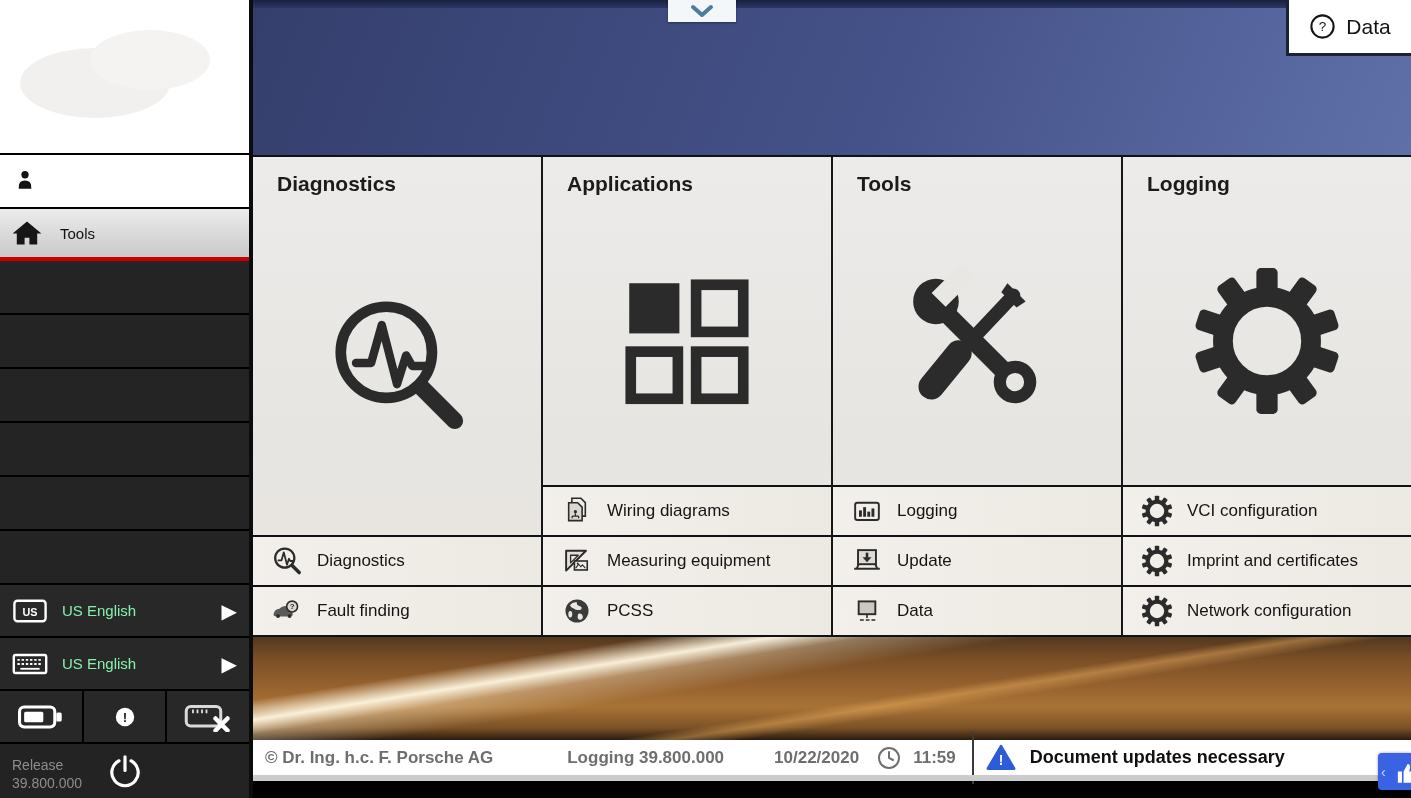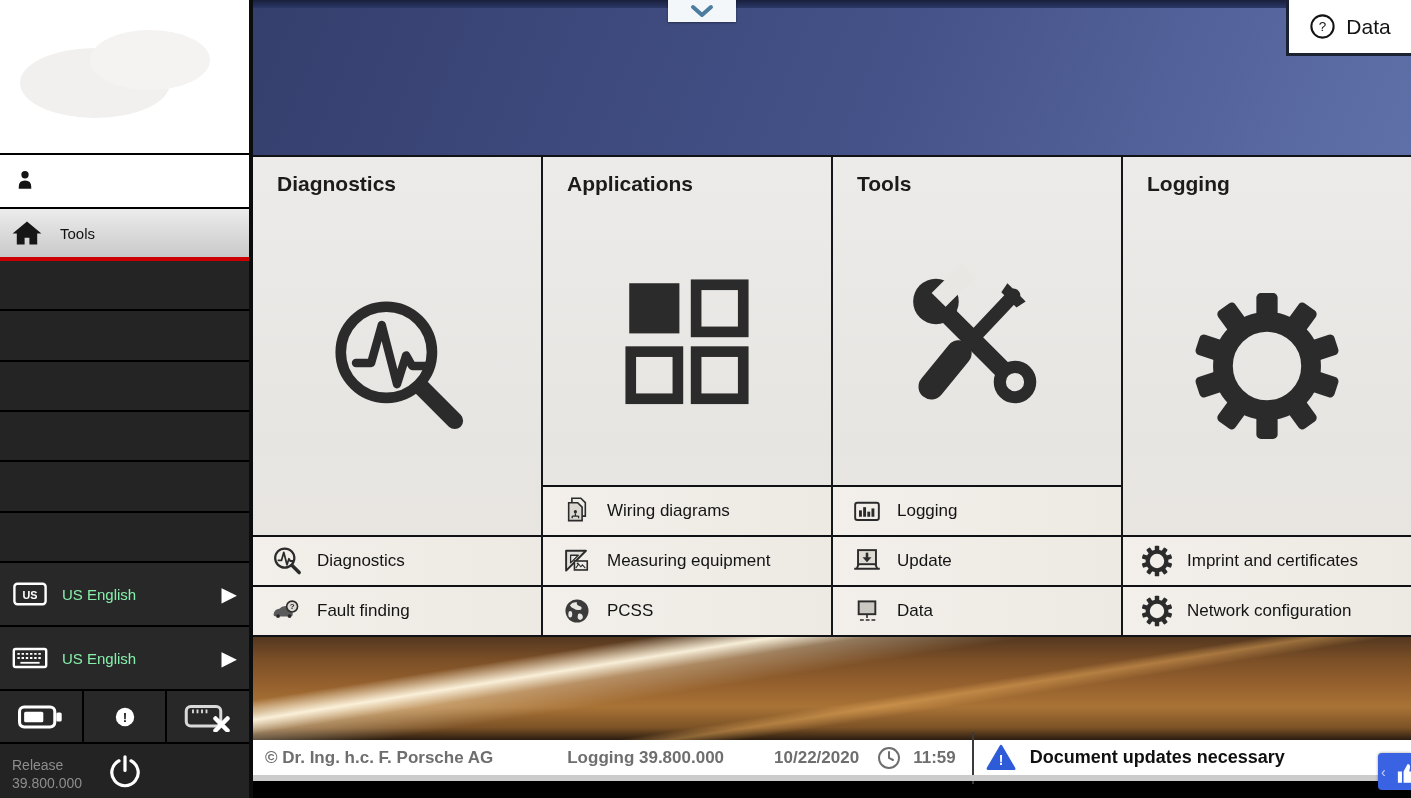--- a/index.html
+++ b/index.html
@@ -13,21 +13,21 @@
   .logo-area { position:relative; height:155px; background:#ffffff; border-bottom:2px solid #000; overflow:hidden; }
   .blob1 { position:absolute; left:20px; top:48px; width:150px; height:70px; background:#f1f0ee; border-radius:50%; }
   .blob2 { position:absolute; left:90px; top:30px; width:120px; height:60px; background:#f4f3f1; border-radius:50%; }
   .srow { position:relative; display:flex; align-items:center; }
   .user-row { height:54px; background:#ffffff; border-bottom:2px solid #000; padding-left:12px; cursor:pointer; }
   .home-row { height:52px; background:linear-gradient(180deg,#ececec,#c9c9c9); border-bottom:4px solid #cc0000;
               padding-left:12px; cursor:pointer; }
   .home-row .lbl { font-size:15px; color:#111; margin-left:18px; }
   .empty-rows { flex:1; display:flex; flex-direction:column; }
   .empty-rows .erow { flex:1; background:#242424; border-bottom:2px solid #000; }
-  .lang-row, .kbd-row { height:64px; background:#282828; border-bottom:2px solid #000; padding:0 12px; cursor:pointer; }
+  .lang-row, .kbd-row { height:53px; background:#282828; border-bottom:2px solid #000; padding:0 12px; cursor:pointer; }
   .lang-row .lbl, .kbd-row .lbl { font-size:15px; color:#86efac; margin-left:14px; flex:1; }
   .arr { color:#fff; font-size:20px; line-height:1; }
   .status-row { height:53px; background:#282828; border-bottom:2px solid #000; display:flex; }
   .scell { flex:1; display:flex; align-items:center; justify-content:center; border-right:2px solid #000; cursor:pointer; }
   .scell:last-child { border-right:none; }
   .bottom-row { height:54px; background:#232323; display:flex; align-items:center; position:relative; }
   .release-txt { position:absolute; left:12px; bottom:6px; font-size:14px; color:#8d8d8d; line-height:1.25; }
   .power-btn { position:absolute; left:105px; top:8px; width:40px; height:40px; cursor:pointer; }
 
   
@@ -332,38 +332,56 @@
                     <rect x="43" y="2" width="14" height="17" rx="3" transform="rotate(108 50 50)"></rect>
                     <rect x="43" y="2" width="14" height="17" rx="3" transform="rotate(144 50 50)"></rect>
                     <rect x="43" y="2" width="14" height="17" rx="3" transform="rotate(180 50 50)"></rect>
                     <rect x="43" y="2" width="14" height="17" rx="3" transform="rotate(216 50 50)"></rect>
                     <rect x="43" y="2" width="14" height="17" rx="3" transform="rotate(252 50 50)"></rect>
                     <rect x="43" y="2" width="14" height="17" rx="3" transform="rotate(288 50 50)"></rect>
                     <rect x="43" y="2" width="14" height="17" rx="3" transform="rotate(324 50 50)"></rect>
                   </g>
                   <circle cx="50" cy="50" r="29" fill="none" stroke="#2b2b2b" stroke-width="13"></circle>
                 </svg></span>
-              <span class="lbl">Imprint and certificates</span>
+              <span class="lbl">VCI configuration</span>
             </div>
             <div class="item">
               <span class="mi"><svg viewBox="0 0 100 100">
                   <g fill="#2b2b2b">
                     <rect x="43" y="2" width="14" height="17" rx="3" transform="rotate(0 50 50)"></rect>
                     <rect x="43" y="2" width="14" height="17" rx="3" transform="rotate(36 50 50)"></rect>
                     <rect x="43" y="2" width="14" height="17" rx="3" transform="rotate(72 50 50)"></rect>
                     <rect x="43" y="2" width="14" height="17" rx="3" transform="rotate(108 50 50)"></rect>
                     <rect x="43" y="2" width="14" height="17" rx="3" transform="rotate(144 50 50)"></rect>
                     <rect x="43" y="2" width="14" height="17" rx="3" transform="rotate(180 50 50)"></rect>
                     <rect x="43" y="2" width="14" height="17" rx="3" transform="rotate(216 50 50)"></rect>
                     <rect x="43" y="2" width="14" height="17" rx="3" transform="rotate(252 50 50)"></rect>
                     <rect x="43" y="2" width="14" height="17" rx="3" transform="rotate(288 50 50)"></rect>
                     <rect x="43" y="2" width="14" height="17" rx="3" transform="rotate(324 50 50)"></rect>
                   </g>
                   <circle cx="50" cy="50" r="29" fill="none" stroke="#2b2b2b" stroke-width="13"></circle>
                 </svg></span>
+              <span class="lbl">Imprint and certificates</span>
+            </div>
+            <div class="item">
+              <span class="mi"><svg viewBox="0 0 100 100">
+                  <g fill="#2b2b2b">
+                    <rect x="43" y="2" width="14" height="17" rx="3" transform="rotate(0 50 50)"></rect>
+                    <rect x="43" y="2" width="14" height="17" rx="3" transform="rotate(36 50 50)"></rect>
+                    <rect x="43" y="2" width="14" height="17" rx="3" transform="rotate(72 50 50)"></rect>
+                    <rect x="43" y="2" width="14" height="17" rx="3" transform="rotate(108 50 50)"></rect>
+                    <rect x="43" y="2" width="14" height="17" rx="3" transform="rotate(144 50 50)"></rect>
+                    <rect x="43" y="2" width="14" height="17" rx="3" transform="rotate(180 50 50)"></rect>
+                    <rect x="43" y="2" width="14" height="17" rx="3" transform="rotate(216 50 50)"></rect>
+                    <rect x="43" y="2" width="14" height="17" rx="3" transform="rotate(252 50 50)"></rect>
+                    <rect x="43" y="2" width="14" height="17" rx="3" transform="rotate(288 50 50)"></rect>
+                    <rect x="43" y="2" width="14" height="17" rx="3" transform="rotate(324 50 50)"></rect>
+                  </g>
+                  <circle cx="50" cy="50" r="29" fill="none" stroke="#2b2b2b" stroke-width="13"></circle>
+                </svg></span>
               <span class="lbl">Network configuration</span>
             </div>
           </div>
         </section>
       </div>
 
     <div class="road"></div>
 
     <footer class="statusbar">
       <span class="gray copyright">© Dr. Ing. h.c. F. Porsche AG</span>

